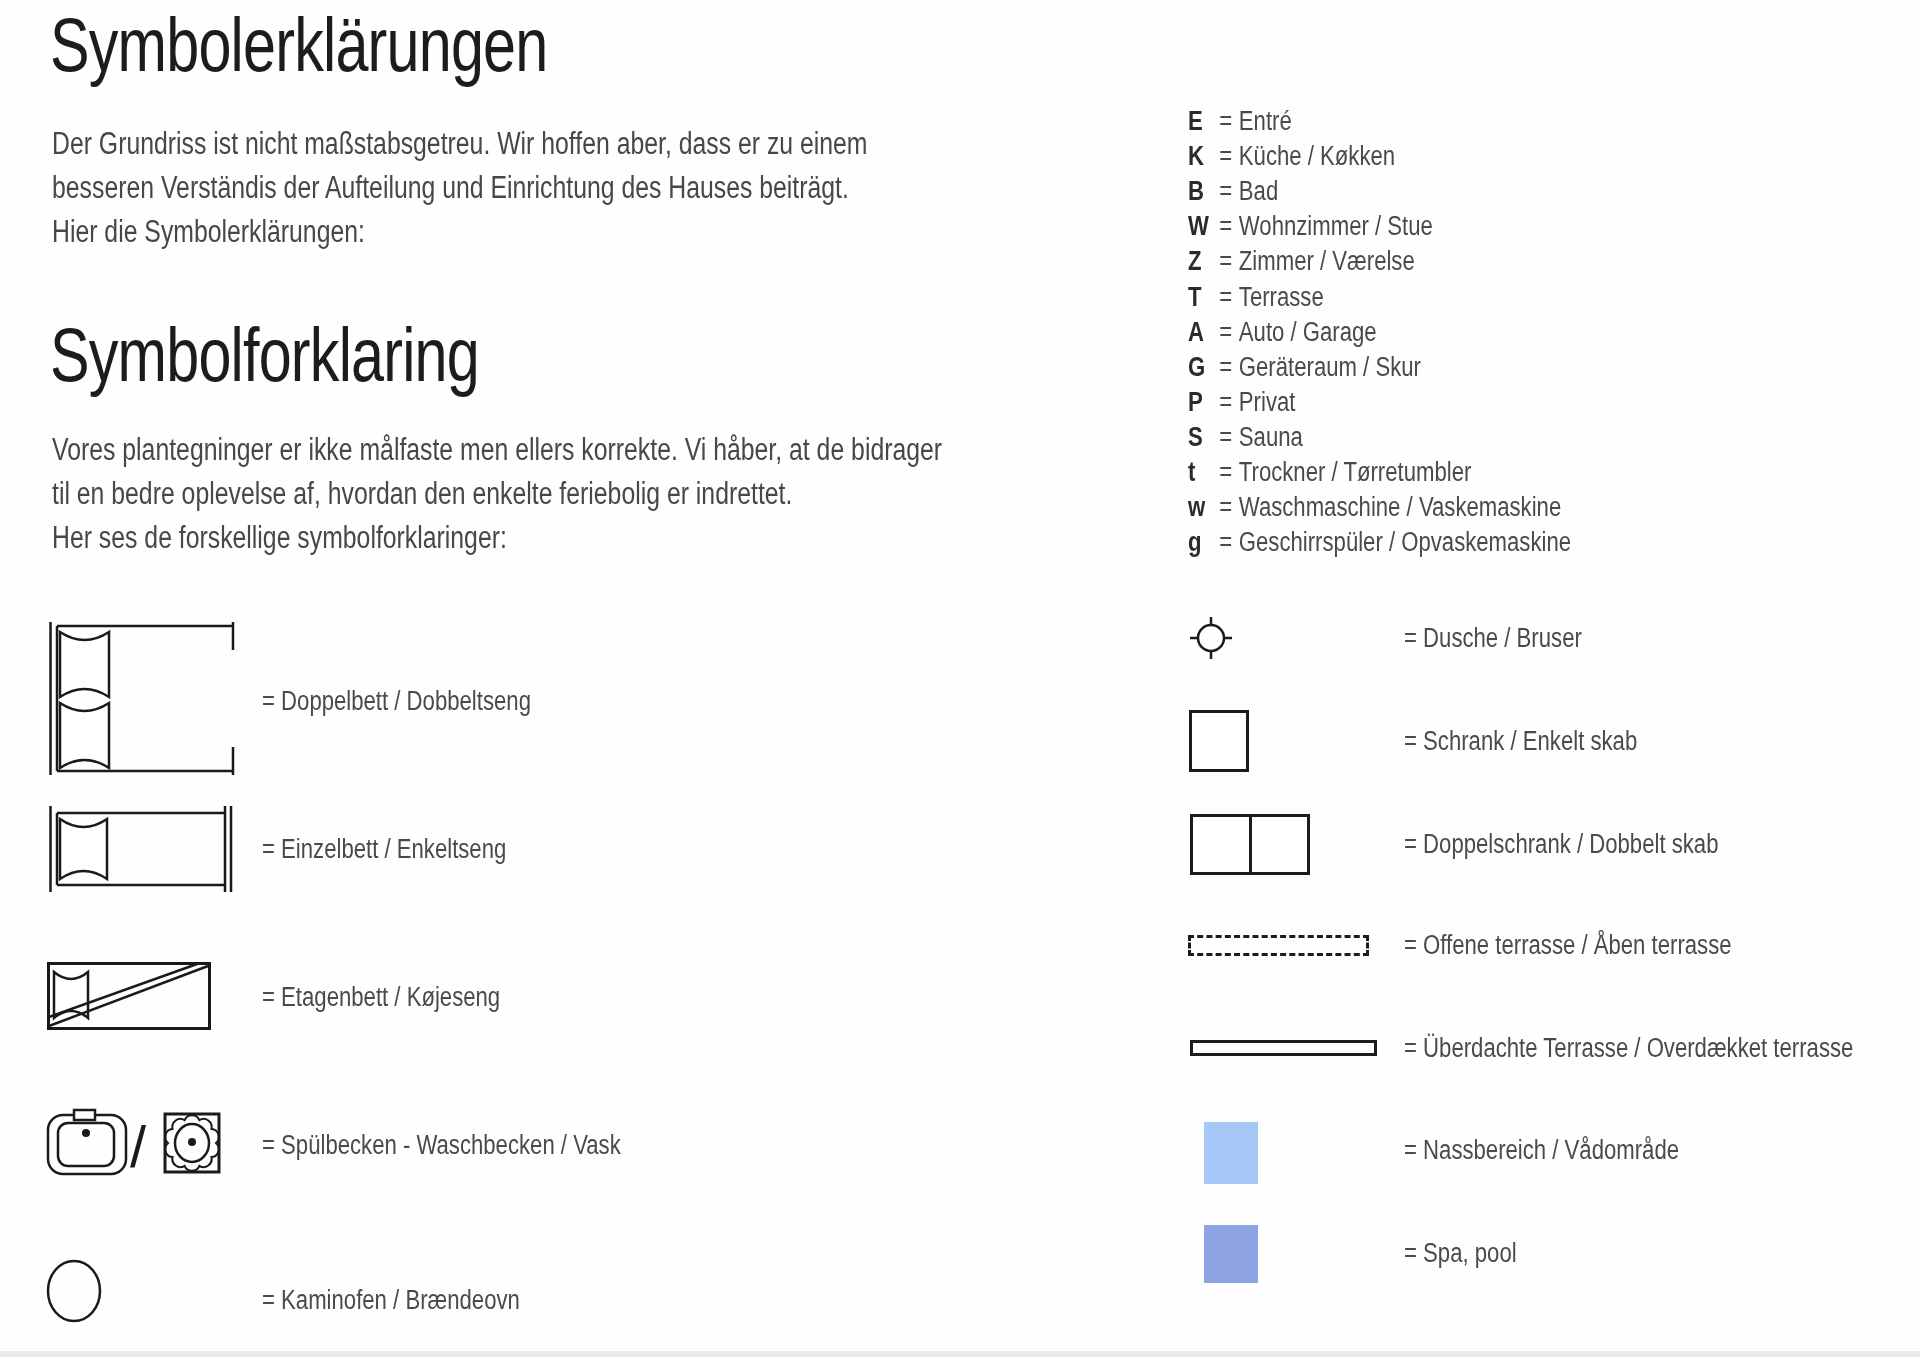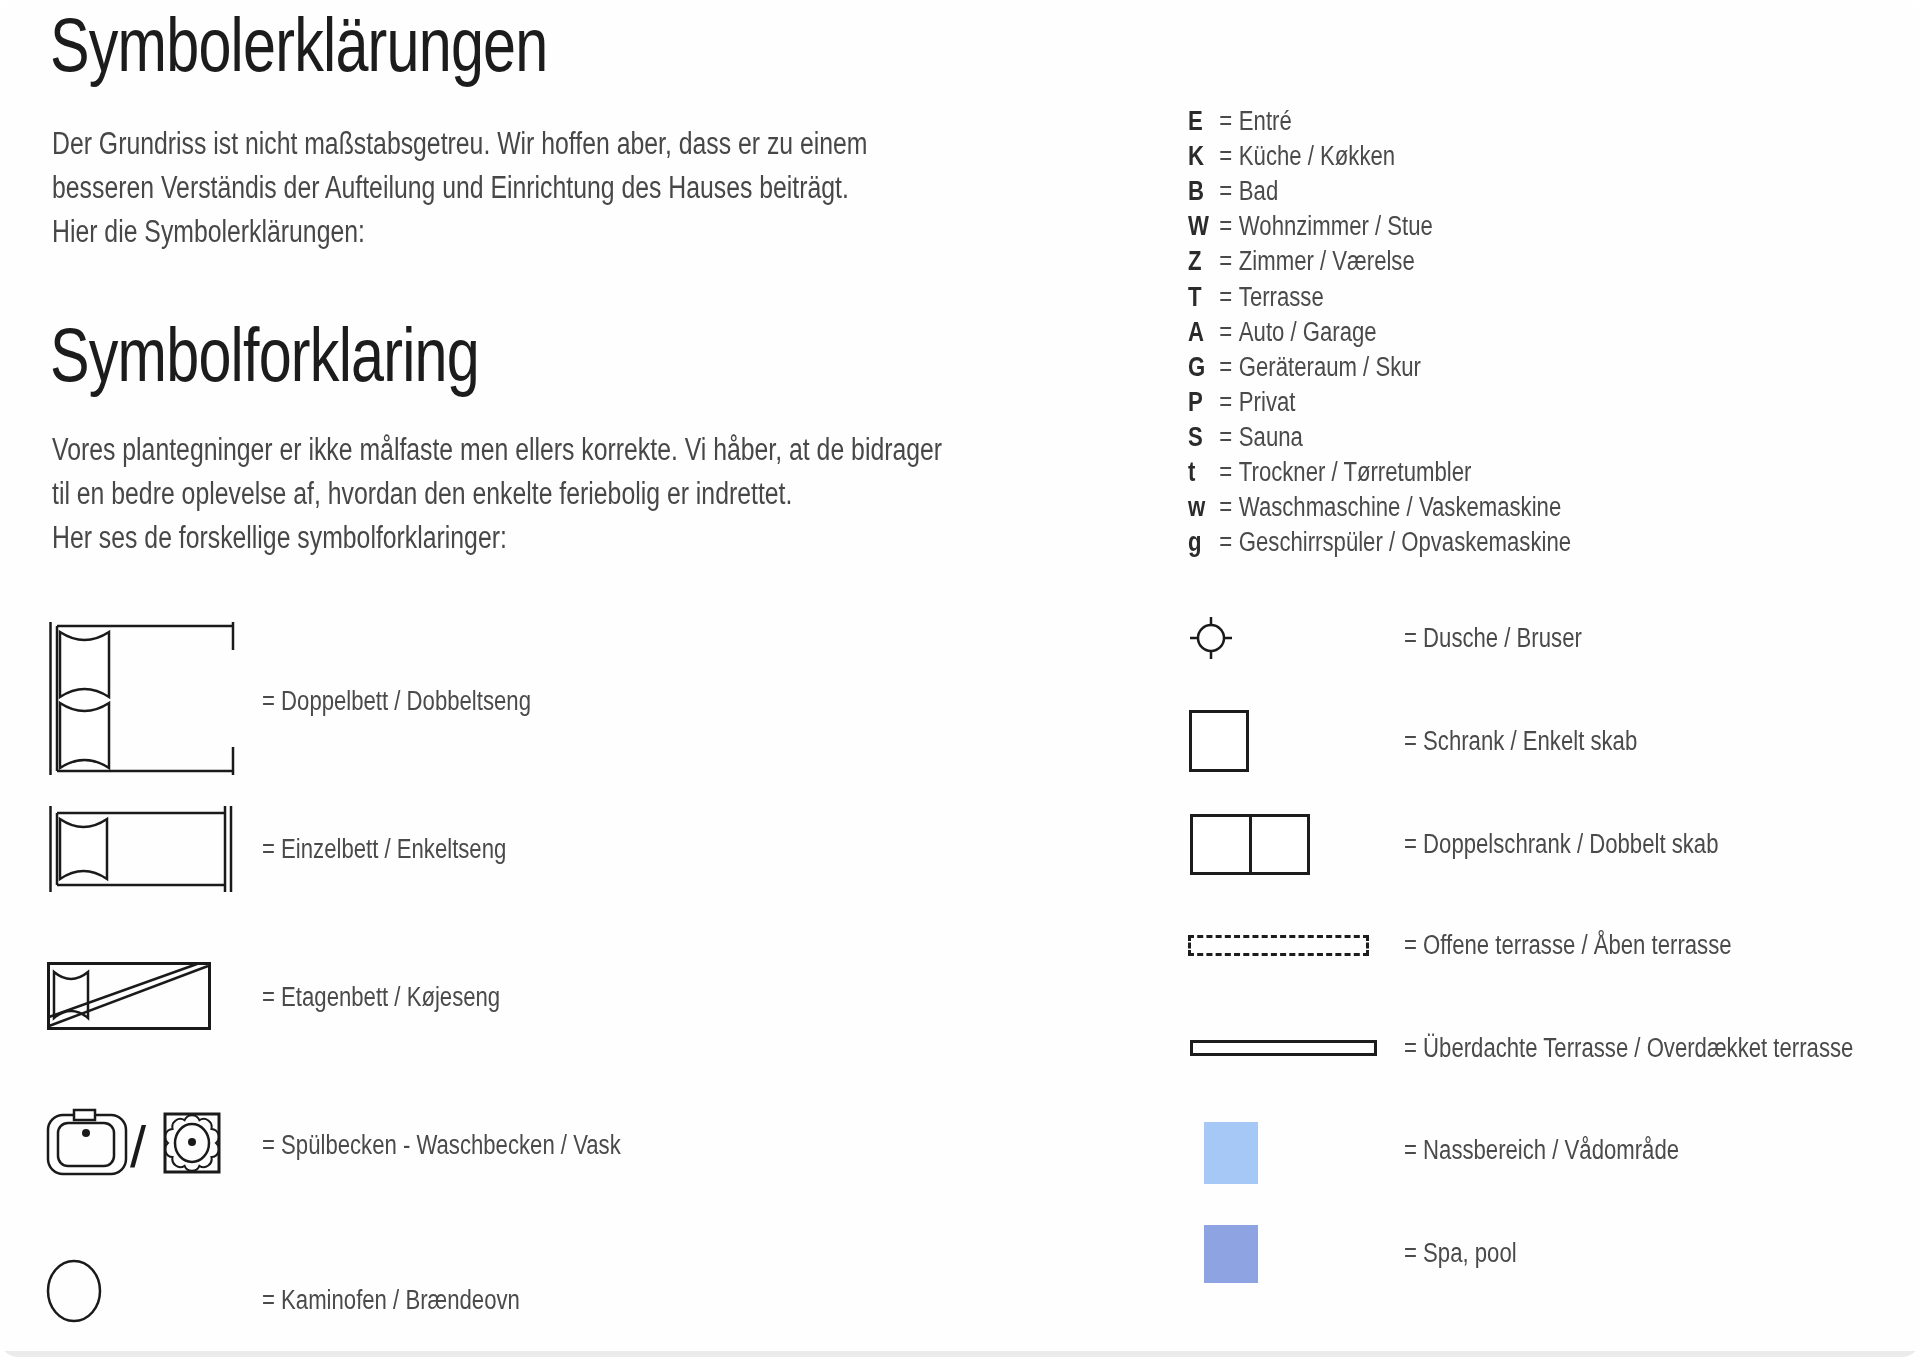--- a/index.html
+++ b/index.html
@@ -1,17 +1,17 @@
 <!DOCTYPE html>
 <html><head>
 <meta charset="utf-8">
 <style>
   html,body{margin:0;padding:0;background:#ffffff;}
   .page{position:relative;width:1920px;height:1357px;background:#fefefe;overflow:hidden;
-        font-family:"Liberation Sans",sans-serif;border-radius:18px;}
+        font-family:"Liberation Sans",sans-serif;}
   .abs{position:absolute;}
   .h{font-size:76px;line-height:86px;font-weight:400;color:#1c1c1c;white-space:nowrap;
      transform:scaleX(.78);transform-origin:0 0;letter-spacing:-1px;}
   .para{font-size:31px;line-height:44px;color:#474747;white-space:nowrap;
         transform:scaleX(.80);transform-origin:0 0;}
   .lbl{font-size:27px;line-height:32px;color:#4a4a4a;white-space:nowrap;
        transform:scaleX(.82);transform-origin:0 50%;}
   .keylist{left:1188px;top:104px;}
   .krow{display:flex;align-items:center;height:35.1px;font-size:27px;white-space:nowrap;
         transform:scaleX(.82);transform-origin:0 50%;}

